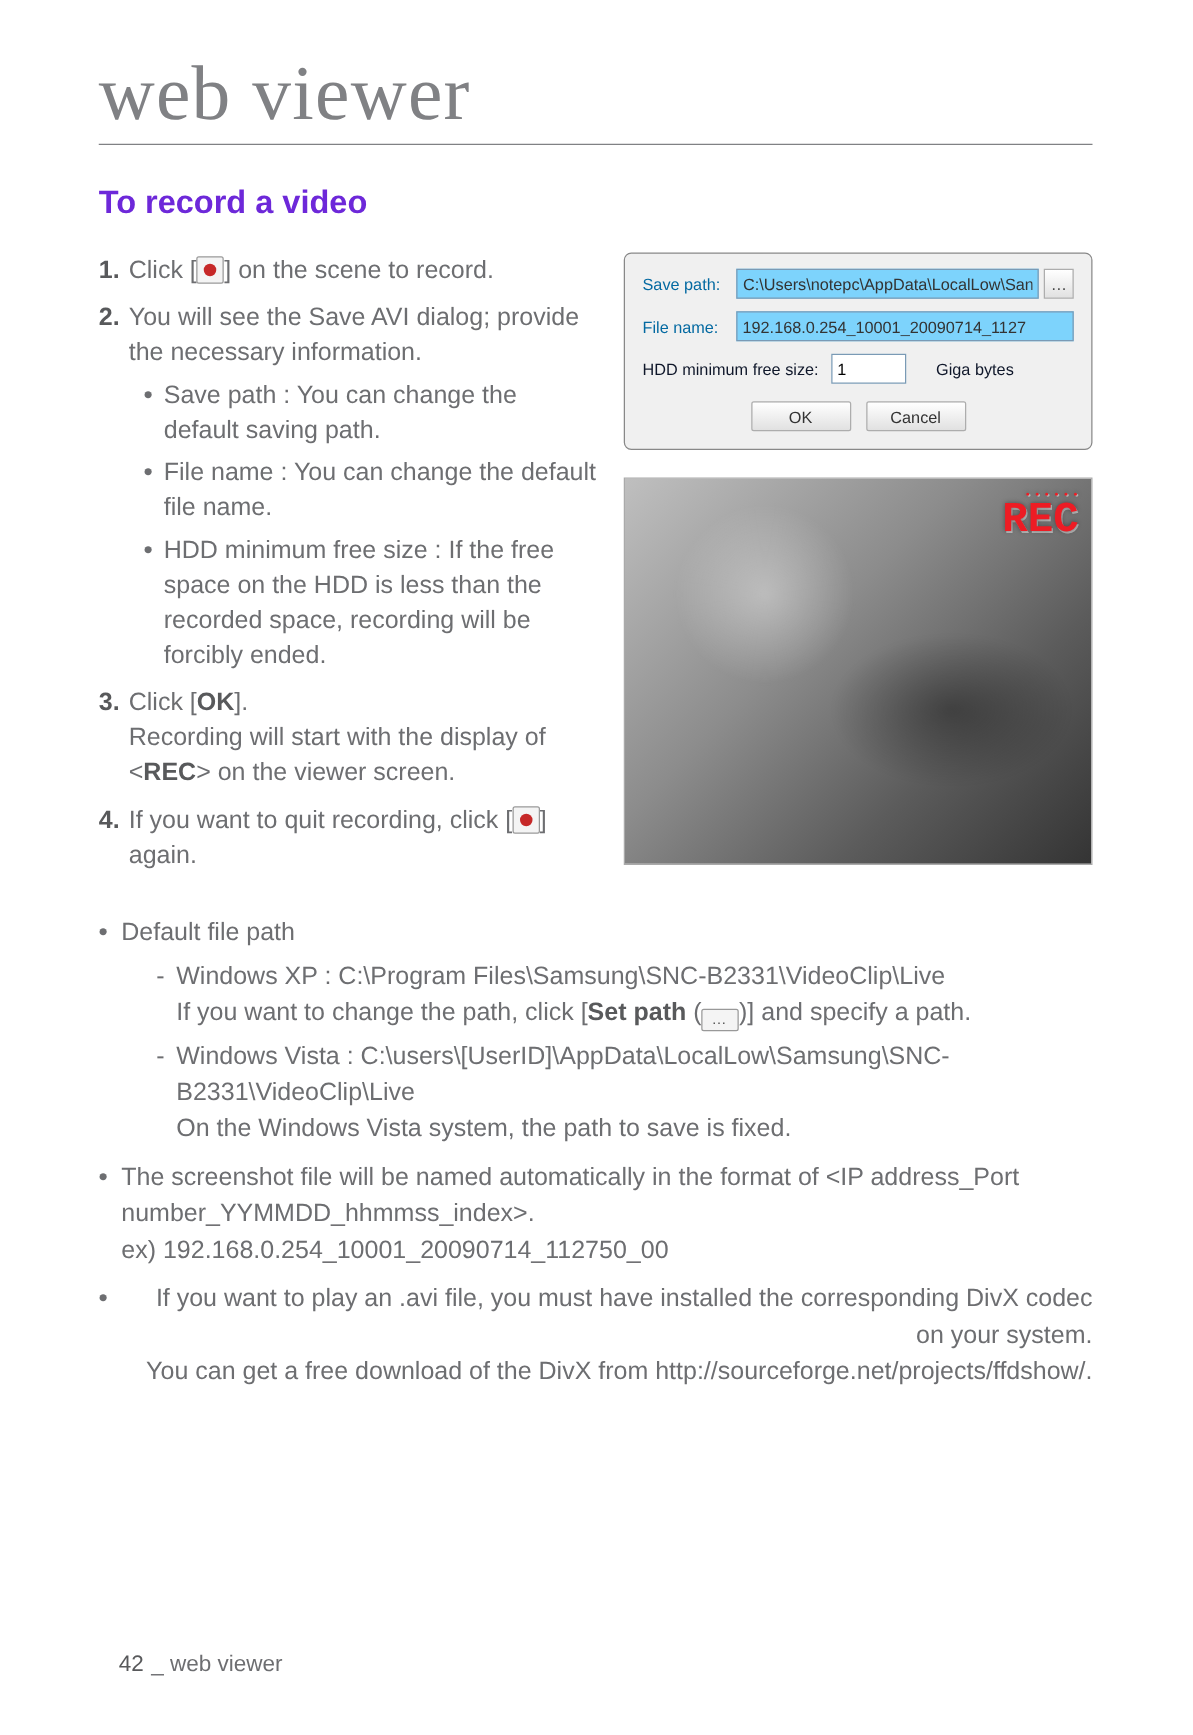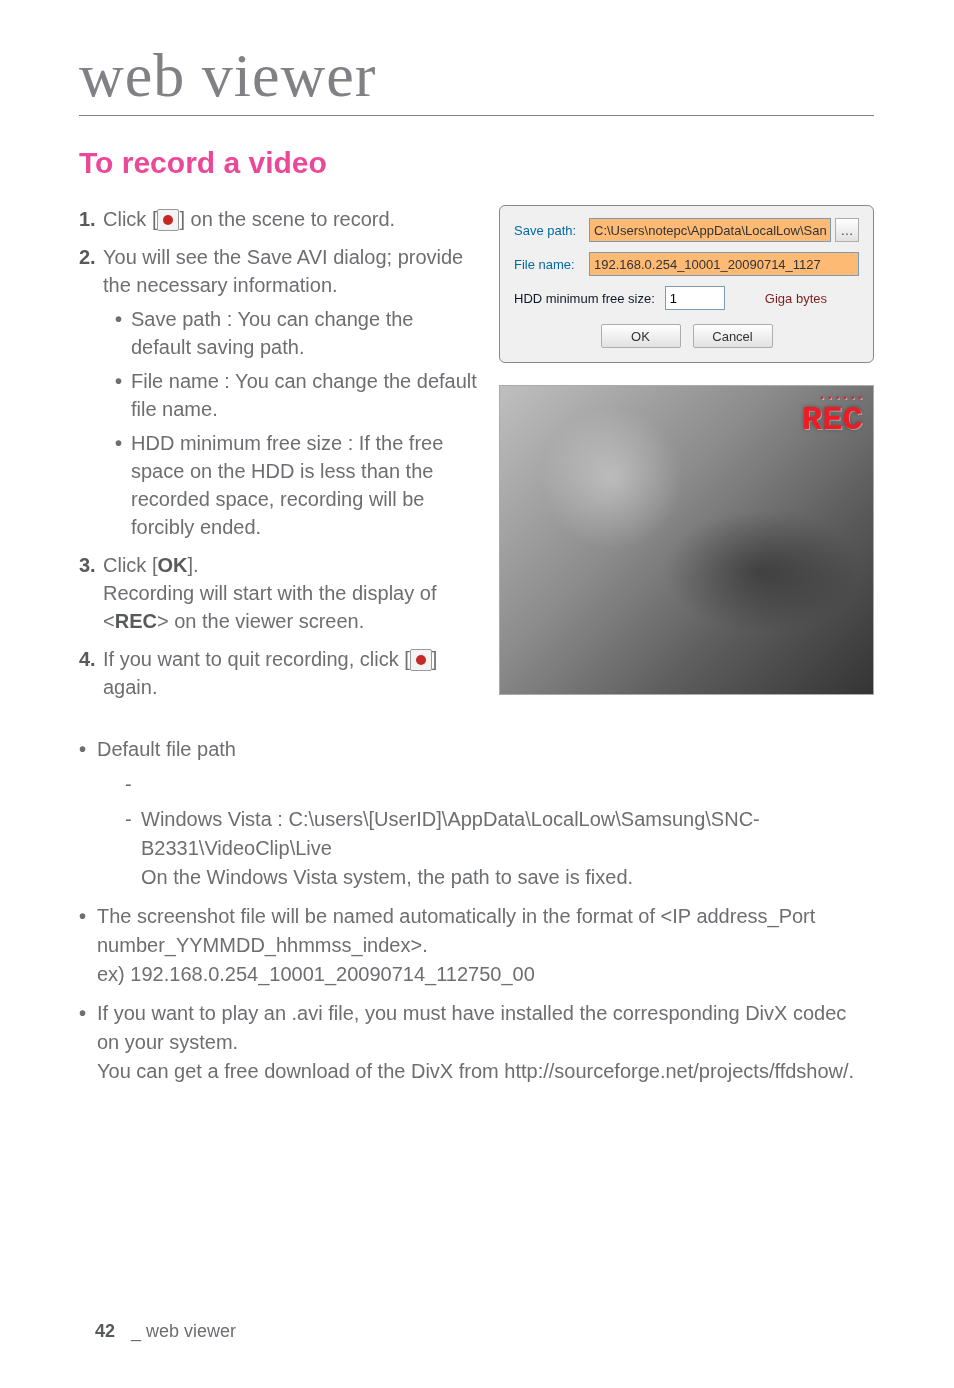--- a/index.html
+++ b/index.html
@@ -1,63 +1,63 @@
 <!DOCTYPE html>
 <html><head>
 <meta charset="utf-8">
 <style>
   * { box-sizing: border-box; margin: 0; padding: 0; }
   html, body { width: 954px; height: 1388px; background: #fff; font-family: Arial, Helvetica, sans-serif; color: #6d6e71; }
   .page { position: relative; width: 954px; height: 1388px; padding: 40px 80px 50px 79px; }
   .title { font-family: "Times New Roman", Georgia, serif; font-size: 62px; font-weight: 300; letter-spacing: 1px; color: #808184; border-bottom: 1px solid #808184; padding-bottom: 4px; }
-  .section-title { font-size: 30px; font-weight: 700; color: #ec4899; margin-top: 30px; margin-bottom: 25px; }
+  .section-title { font-size: 26px; font-weight: 700; color: #6d28d9; margin-top: 30px; margin-bottom: 25px; }
 
   .two-col { display: flex; gap: 20px; }
   .left-col { flex: 1; }
   .right-col { width: 375px; }
 
   .num-list { list-style: none; }
   .num-item { display: flex; font-size: 20px; line-height: 1.4; margin-bottom: 10px; }
   .num-item .num { font-weight: 700; color: #58595b; width: 24px; flex-shrink: 0; }
   .num-item .body { flex: 1; }
   .sub-item { display: flex; font-size: 20px; line-height: 1.4; margin-top: 6px; padding-left: 12px; }
   .sub-item .blt { width: 16px; flex-shrink: 0; font-weight: 700; }
 
   .dialog { border: 1px solid #888; border-radius: 6px; background: #f0f0f0; font-family: Tahoma, Arial, sans-serif; font-size: 13px; color: #333; overflow: hidden; }
   .dlg-titlebar { display: flex; align-items: center; justify-content: space-between; background: linear-gradient(#fdfdfd, #e8e8e8); padding: 6px 10px; border-bottom: 1px solid #ccc; font-size: 15px; color: #2b5b82; }
   .dlg-close { width: 40px; height: 18px; border: 1px solid #a94442; border-radius: 3px; background: linear-gradient(#e28c8c, #c9302c); color: #fff; font-weight: 700; font-size: 13px; display: flex; align-items: center; justify-content: center; }
   .dlg-body { padding: 12px 14px 14px 14px; }
   .dlg-row { display: flex; align-items: center; margin-bottom: 10px; }
   .dlg-lbl { width: 75px; color: #0369a1; }
-  .dlg-input { flex: 1; height: 24px; border: 1px solid #7a9ab5; background: #fdba74; padding: 0 4px; font-size: 13px; color: #333; }
+  .dlg-input { flex: 1; height: 24px; border: 1px solid #7a9ab5; background: #7dd3fc; padding: 0 4px; font-size: 13px; color: #333; }
   .dlg-browse { width: 24px; height: 24px; border: 1px solid #adadad; background: linear-gradient(#fff,#e1e1e1); margin-left: 4px; display:flex; align-items:center; justify-content:center; font-size:13px; color:#444; }
   .dlg-row2 { display: flex; align-items: center; margin-top: 8px; }
   .dlg-row2 .lbl2 { color: #0f172a; margin-right: 10px; }
   .dlg-num { width: 60px; height: 24px; border:1px solid #7a9ab5; background:#fff; padding:0 4px; font-size:13px; }
-  .dlg-unit { margin-left: 40px; color:#7f1d1d; }
+  .dlg-unit { margin-left: 24px; color:#0f172a; }
   .dlg-btns { display:flex; justify-content:center; gap:12px; margin-top:14px; }
   .dlg-btn { min-width: 80px; height: 24px; border:1px solid #adadad; background: linear-gradient(#fff,#e1e1e1); border-radius:2px; font-size:13px; color:#333; display:flex; align-items:center; justify-content:center; }
 
   .rec-icon { display:inline-block; width:22px; height:22px; border:1px solid #999; border-radius:2px; vertical-align:-5px; background:#f4f4f4; position:relative; }
   .rec-icon::after { content:""; position:absolute; top:50%; left:50%; width:10px; height:10px; background:#c62828; border-radius:50%; transform:translate(-50%,-50%); }
   .setpath-icon { display:inline-flex; align-items:center; justify-content:center; width:30px; height:18px; border:1px solid #999; border-radius:2px; vertical-align:-3px; background:#f4f4f4; font-size:12px; letter-spacing:2px; color:#555; }
 
   .preview { width: 375px; height: 310px; border:1px solid #aaa; background: linear-gradient(135deg, #bfbfbf 0%, #8c8c8c 40%, #5c5c5c 70%, #343434 100%); position:relative; overflow:hidden; }
   .preview::before { content:""; position:absolute; inset:0; background: radial-gradient(120px 120px at 30% 30%, rgba(255,255,255,0.35), transparent 60%), radial-gradient(160px 100px at 70% 60%, rgba(0,0,0,0.35), transparent 60%); filter: blur(2px); }
   .rec-badge { position:absolute; top:8px; right:10px; font-family: "Courier New", monospace; font-size:34px; font-weight:700; color:#ed1c24; text-shadow:0 0 4px rgba(0,0,0,0.4), 1px 1px 0 rgba(255,255,255,0.5); display:flex; flex-direction:column; align-items:flex-end; line-height:1; }
   .rec-dots { letter-spacing:1px; font-size:9px; color:#ed1c24; font-weight:400; font-family: Arial, sans-serif; }
 
   .note-list { list-style:none; margin-top: 24px; font-size:20px; line-height:1.45; }
   .note-item { display:flex; margin-top: 10px; }
   .note-item .blt { width:18px; flex-shrink:0; font-weight:700; }
   .dash-item { display:flex; margin-top:6px; padding-left:28px; }
   .dash-item .dash { width:16px; flex-shrink:0; }
 
   .footer { position:absolute; bottom:46px; left:95px; font-size:18px; color:#6d6e71; }
-  .footer .pn { font-weight:700; color:#58595b; margin-right:16px; }
+  .footer .pn { font-weight:400; color:#58595b; margin-right:6px; }
 
   b { color:#58595b; font-weight:700; }
 </style>
 </head>
 <body>
 
 <div class="page">
   <div class="title">web viewer</div>
   <div class="section-title">To record a video</div>
 
@@ -142,40 +142,44 @@
     </div>
   </div>
 
   <ul class="note-list">
     <li class="note-item">
       <span class="blt">•</span>
       <div style="flex:1;">
         <span>Default file path</span>
         <div class="dash-item">
           <span class="dash">-</span>
+          <div>
+            <span>Windows XP : C:\Program Files\Samsung\SNC-B2331\VideoClip\Live</span><br>
+            <span>If you want to change the path, click [</span><b>Set path</b><span> (</span><span class="setpath-icon">…</span><span>)] and specify a path.</span>
+          </div>
         </div>
         <div class="dash-item">
           <span class="dash">-</span>
           <div>
             <span>Windows Vista : C:\users\[UserID]\AppData\LocalLow\Samsung\SNC-B2331\VideoClip\Live</span><br>
             <span>On the Windows Vista system, the path to save is fixed.</span>
           </div>
         </div>
       </div>
     </li>
     <li class="note-item">
       <span class="blt">•</span>
       <div style="flex:1;">
         <span>The screenshot file will be named automatically in the format of &lt;IP address_Port number_YYMMDD_hhmmss_index&gt;.</span><br>
         <span>ex) 192.168.0.254_10001_20090714_112750_00</span>
       </div>
     </li>
     <li class="note-item">
       <span class="blt">•</span>
-      <div style="flex:1;">
+      <div style="flex:1;text-align:right;">
         <span>If you want to play an .avi file, you must have installed the corresponding DivX codec on your system.</span><br>
         <span>You can get a free download of the DivX from http://sourceforge.net/projects/ffdshow/.</span>
       </div>
     </li>
   </ul>
 
   <div class="footer">
     <span class="pn">42</span><span>_ </span><span>web viewer</span>
   </div>
 </div>

